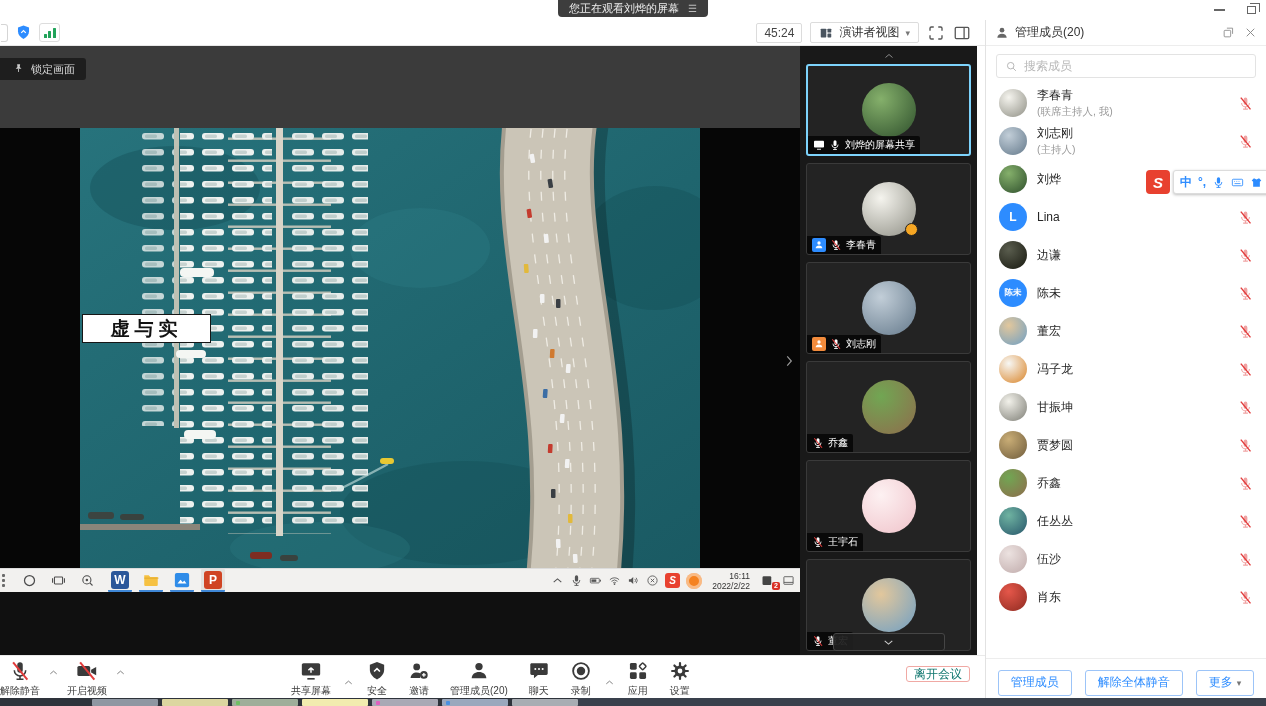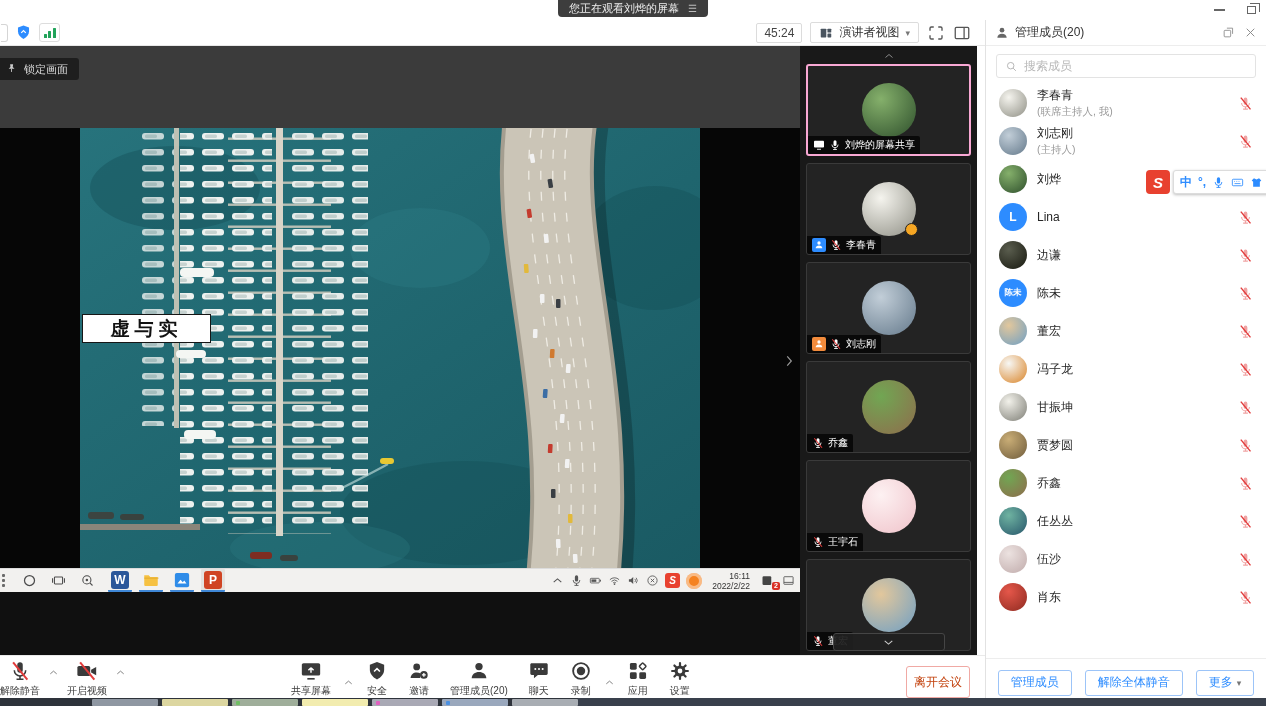--- a/index.html
+++ b/index.html
@@ -41,21 +41,21 @@
   .grey-band{position:absolute;left:0;top:0;width:100%;height:82px;background:#3b3b3b}
   .stage{position:absolute;left:0;top:82px;width:100%;height:440px;background:#060606;overflow:hidden}
   .photo{position:absolute;left:80px;top:0;width:620px;height:440px}
   .slide-title{position:absolute;left:82px;top:186px;width:129px;height:29px;background:#fff;
     border:1px solid #161616;display:flex;align-items:center;justify-content:center;
     font-size:19px;font-weight:bold;letter-spacing:5px;color:#111}
   .credit{position:absolute;left:560px;top:420px;width:160px;text-align:center;color:#f2f2f2;
     font-size:11px;line-height:13px}
   .lock-chip{position:absolute;left:0;top:12px;height:22px;background:rgba(28,28,28,.92);
     border-radius:0 3px 3px 0;color:#ddd;font-size:11px;display:flex;align-items:center;
-    gap:6px;padding:0 11px 0 5px}
+    gap:6px;padding:0 11px 0 12px}
   .lock-chip svg{width:13px;height:13px;color:#ccc}
   .collapse{position:absolute;right:4px;top:306px;width:14px;height:18px;color:#9a9a9a;background:none;border:none}
 
   
   .staskbar{position:absolute;left:0;top:522px;width:100%;height:24px;background:#f2f1ef;
     border-top:1px solid #dcdcdc;display:flex;align-items:center;padding-left:2px}
   .dots-sliver{display:flex;flex-direction:column;gap:2px;margin-right:10px}
   .dots-sliver i{width:3px;height:3px;background:#6a6a6a;border-radius:1px}
   .sys-ic{width:15px;height:15px;color:#4c4c4c;margin:0 7px;background:none;border:none;flex:none}
   .apps{display:flex;align-items:center;gap:7px;margin-left:6px}
@@ -72,21 +72,21 @@
   .notif{position:relative;width:16px;height:15px;color:#444}
   .notif .badge{position:absolute;right:-4px;bottom:-2px;background:#d93025;color:#fff;
     font-size:7px;font-weight:bold;border-radius:2px;padding:0 2px;line-height:8px}
 
   
   .strip{position:absolute;left:800px;top:46px;width:177px;height:609px;background:#191919}
   .strip-chevup{position:absolute;left:50%;top:4px;transform:translateX(-50%);width:16px;height:12px;
     color:#8a8a8a;background:none;border:none}
   .tiles{position:absolute;left:6px;top:18px;width:165px;display:flex;flex-direction:column;gap:7px}
   .tile{position:relative;height:92px;background:#232323;border:1px solid #3a3a3a;border-radius:3px;flex:none}
-  .tile.active{border:2px solid #f9a8d4}
+  .tile.active{border:2px solid #7dd3fc}
   .tile-avatar{position:absolute;left:50%;top:50%;transform:translate(-50%,-50%);
     width:54px;height:54px;border-radius:50%}
   .status-dot{position:absolute;right:-2px;bottom:0;width:13px;height:13px;border-radius:50%;border:1px solid #232323}
   .tile-chip{position:absolute;left:0;bottom:0;max-width:100%;background:rgba(0,0,0,.74);
     border-radius:0 2px 0 2px;display:flex;align-items:center;gap:4px;padding:2px 5px;
     font-size:10px;color:#fff;white-space:nowrap;overflow:hidden}
   .tile-chip svg{width:12px;height:12px;flex:none;color:#fff}
   .role-badge{width:14px;height:14px;border-radius:2px;display:flex;align-items:center;
     justify-content:center;flex:none}
   .role-badge svg{width:10px;height:10px;color:#fff}
@@ -142,22 +142,22 @@
 
   
   .btoolbar{position:absolute;left:0;top:655px;width:985px;height:43px;background:#fff;
     border-top:1px solid #eaeaea}
   .bt-left{position:absolute;left:-8px;top:4px;display:flex;align-items:flex-start}
   .bt-center{position:absolute;left:283px;top:4px;display:flex;align-items:center;gap:4px}
   .bt-item{display:flex;flex-direction:column;align-items:center;gap:2px;padding:0 8px;
     font-size:10px;color:#3c3c3c;background:none;border:none;white-space:nowrap}
   .bt-item svg{width:22px;height:22px;color:#3a3a3a}
   .bt-chev{width:11px;height:11px;color:#777;margin-top:7px;background:none;border:none;flex:none}
-  .leave-btn{position:absolute;right:15px;top:10px;width:64px;height:32px;border:1px solid #f0a9a4;
-    color:#c2410c;background:#fff;border-radius:3px;font-size:12px;display:flex;
+  .leave-btn{position:absolute;right:15px;top:10px;width:64px;height:16px;border:1px solid #f0a9a4;
+    color:#0f766e;background:#fff;border-radius:3px;font-size:12px;display:flex;
     align-items:center;justify-content:center}
 
   
   .sliver{position:absolute;left:0;top:698px;width:1266px;height:8px;background:#2e333b}
   .sliver .rest{position:absolute;left:578px;top:0;right:0;height:8px;background:#39404c}
   .seg{position:absolute;top:1px;height:7px;width:66px;border-radius:1px}
   .seg i{position:absolute;left:4px;top:1.5px;width:4px;height:4px;border-radius:1px}
 </style>
 </head>
 <body>

